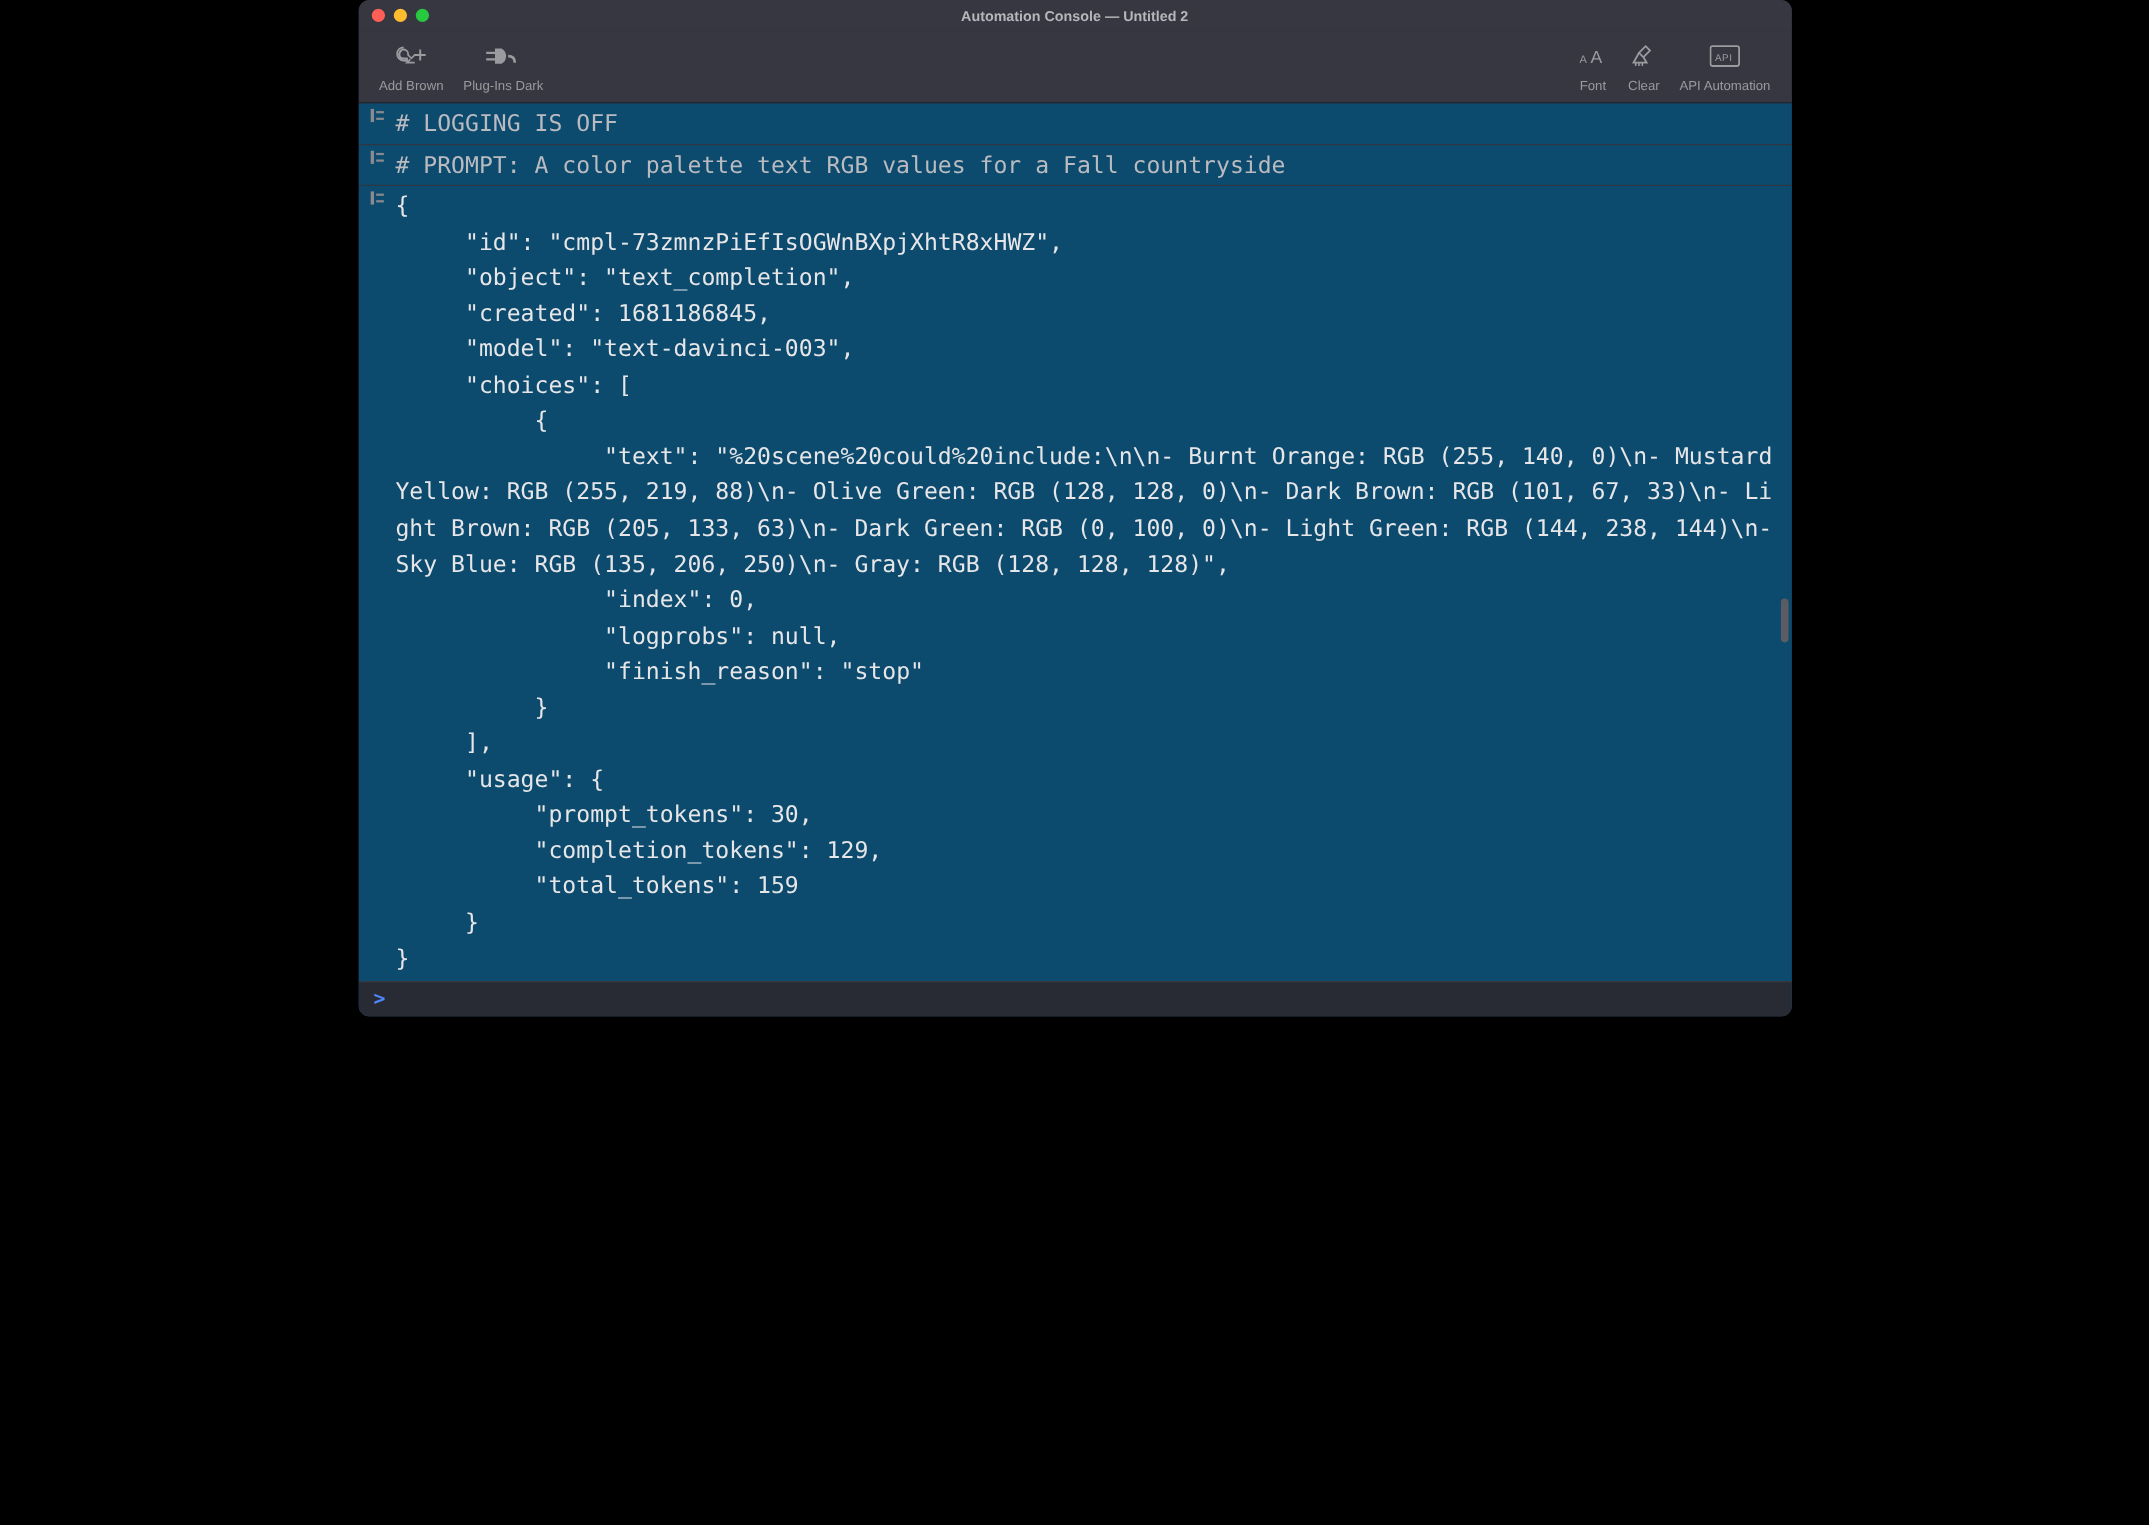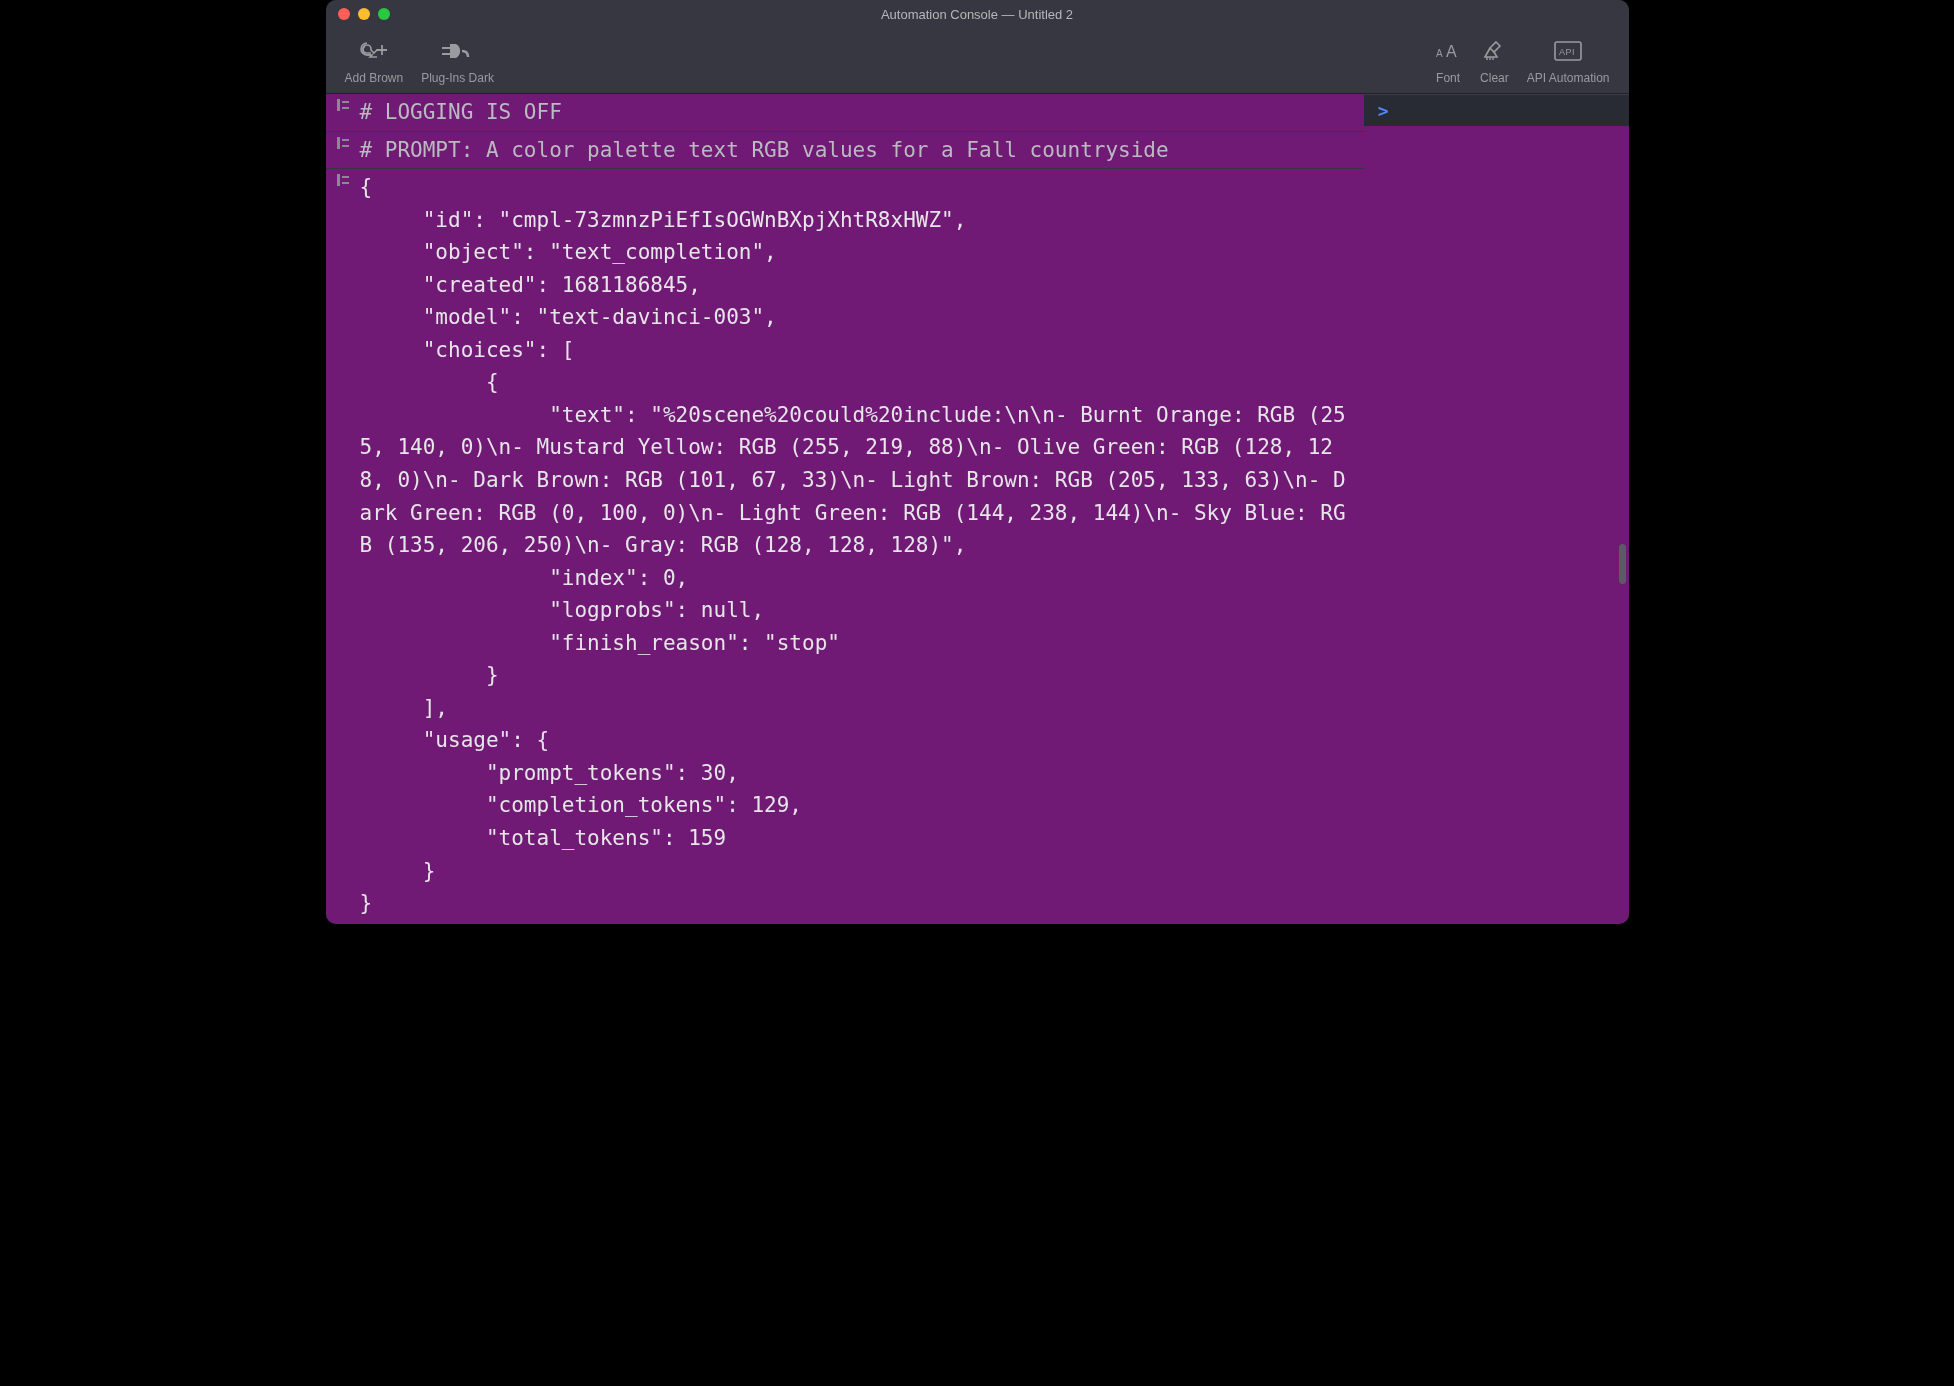--- a/index.html
+++ b/index.html
@@ -39,21 +39,21 @@
 }
 .tl { width: 12px; height: 12px; border-radius: 50%; }
 .tl.red { background: #ff5f57; }
 .tl.yellow { background: #febc2e; }
 .tl.green { background: #28c840; }
 .title {
   position: absolute;
   left: 0; right: 0;
   text-align: center;
   font-size: 13px;
-  font-weight: 400;
+  font-weight: 700;
   color: #b6b7bb;
   pointer-events: none;
 }
 
 
 .toolbar {
   height: 66px;
   background: #363740;
   display: flex;
   align-items: center;
@@ -79,24 +79,25 @@
   display: flex;
   align-items: center;
   justify-content: center;
 }
 .tool-btn svg { fill: #9a9b9f; }
 .tool-btn .lbl { color: #9a9b9f; }
 
 
 .console {
   flex: 1;
-  background: #701a75;
+  background: #0c4a6e;
   overflow: hidden;
   position: relative;
   display: flex;
+  flex-direction: column;
 }
 .lines {
   flex: 1;
   overflow: auto;
 }
 .line {
   display: flex;
   align-items: flex-start;
   border-bottom: 1px solid #33353f;
   font-family: "SF Mono", ui-monospace, Menlo, Consolas, monospace;

